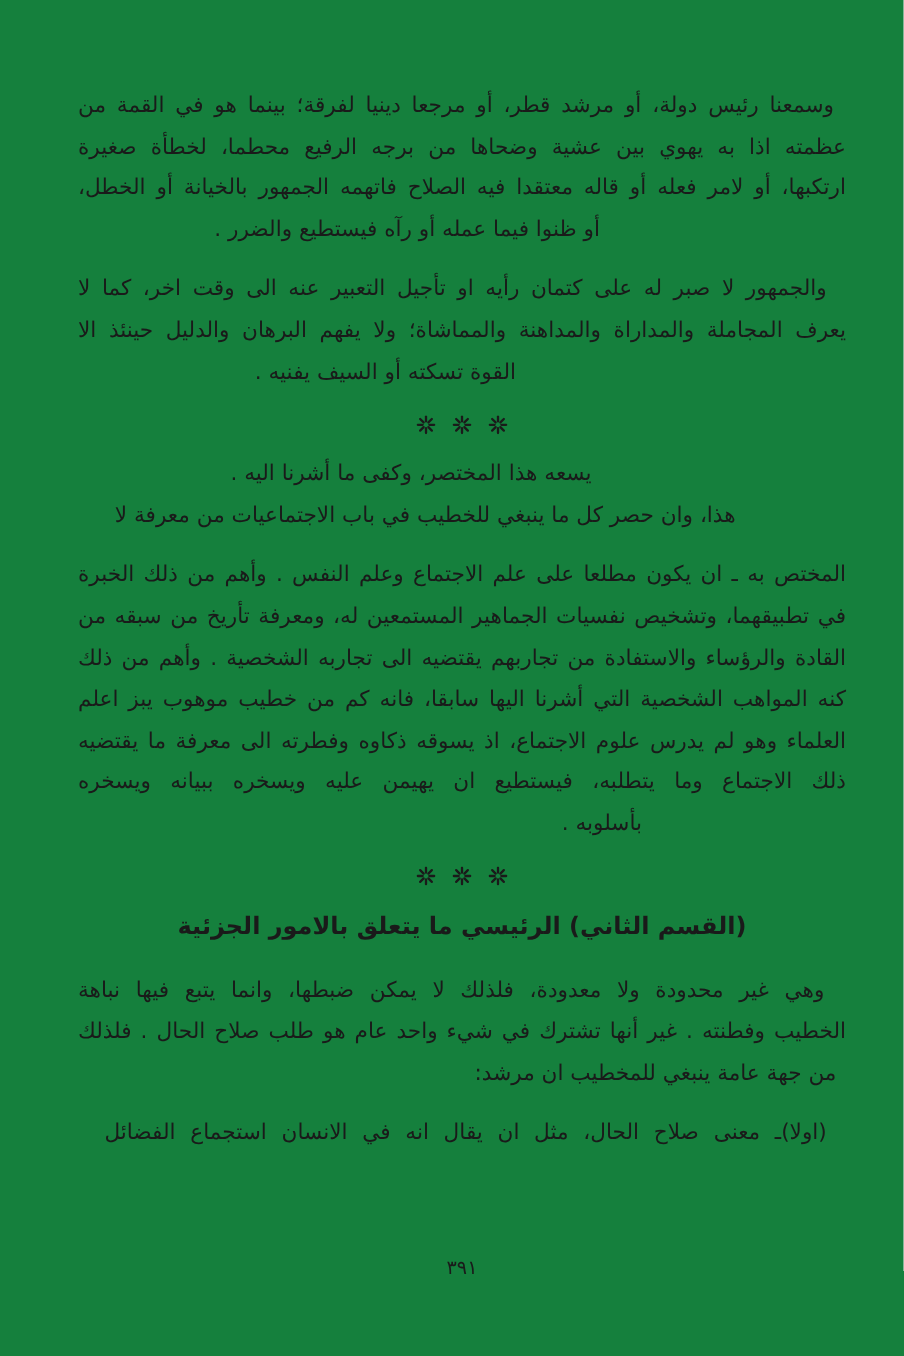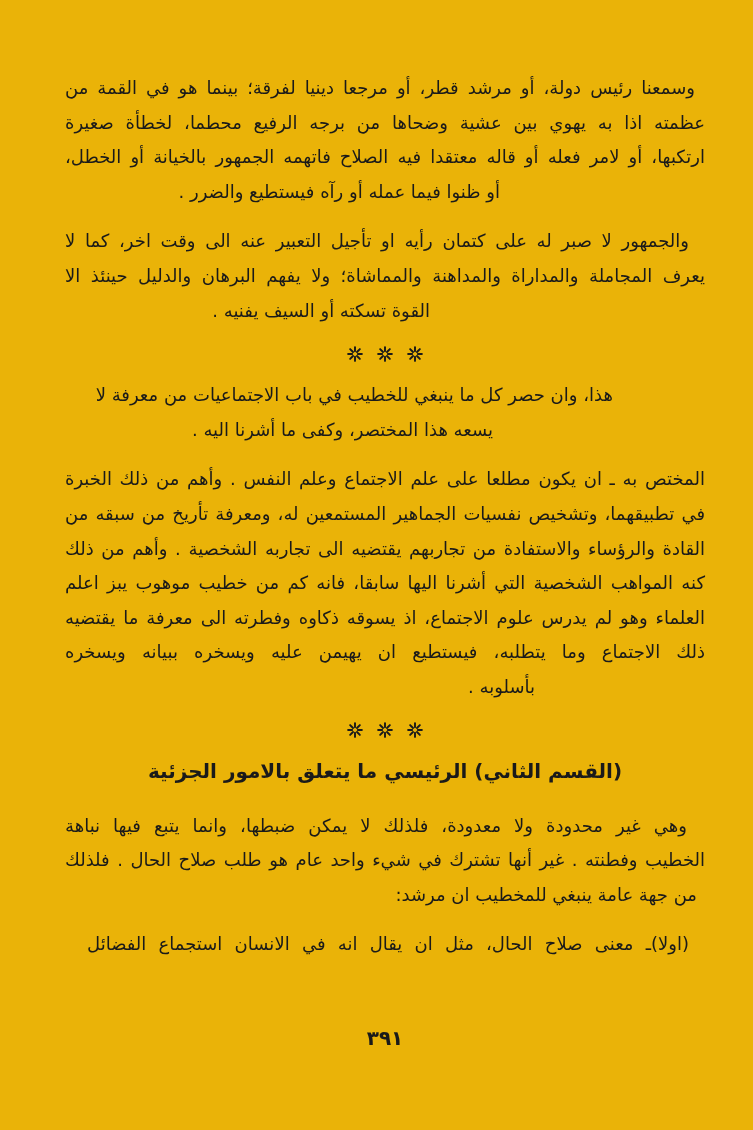--- a/index.html
+++ b/index.html
@@ -1,20 +1,20 @@
 <!DOCTYPE html>
 <html lang="ar"><head>
 <meta charset="utf-8">
 <style>
   html,body { margin:0; padding:0; background:#e8e8e8; }
   .page {
     position:relative;
     width:753px; height:1130px;
     margin:0 auto;
-    background:#eab308;
+    background:#15803d;
     color:#1a1a1a;
     font-family:"DejaVu Sans", sans-serif;
     overflow:hidden;
   }
   .text-block {
     position:absolute;
     top:71px; right:48px;
     width:640px;
     direction:rtl;
   }
@@ -40,25 +40,25 @@
   .sep svg { margin:0 7px; vertical-align:middle; }
   .heading {
     text-align:center;
     font-weight:bold;
     font-size:20px;
     line-height:32px;
     margin:6px 0 22px 0;
   }
   .page-number {
     position:absolute;
-    bottom:80px; right:48px;
+    bottom:64px; right:48px;
     width:640px;
     text-align:center;
-    font-size:20px;
-    font-weight:bold;
+    font-size:16px;
+    font-weight:normal;
     letter-spacing:1px;
   }
 </style>
 </head>
 <body>
 
 <div class="page">
   <main class="text-block">
       <div class="para">
         <div class="line justify" style="padding-right: 10px;">وسمعنا رئيس دولة، أو مرشد قطر، أو مرجعا دينيا لفرقة؛ بينما هو في القمة من</div>
@@ -99,22 +99,22 @@
             <line x1="10" y1="13.5" x2="10" y2="18.6"></line>
             <line x1="1.4" y1="10" x2="6.5" y2="10"></line>
             <line x1="13.5" y1="10" x2="18.6" y2="10"></line>
             <line x1="12.47" y1="7.53" x2="16.08" y2="3.92"></line>
             <line x1="7.53" y1="7.53" x2="3.92" y2="3.92"></line>
             <line x1="12.47" y1="12.47" x2="16.08" y2="16.08"></line>
             <line x1="7.53" y1="12.47" x2="3.92" y2="16.08"></line>
           </g>
         </svg></div>
       <div class="para">
+        <div class="line right" style="padding-right: 212px;">يسعه هذا المختصر، وكفى ما أشرنا اليه .</div>
         <div class="line right" style="padding-right: 92px;">هذا، وان حصر كل ما ينبغي للخطيب في باب الاجتماعيات من معرفة لا</div>
-        <div class="line right" style="padding-right: 212px;">يسعه هذا المختصر، وكفى ما أشرنا اليه .</div>
       </div>
       <div class="para">
         <div class="line justify">المختص به ـ ان يكون مطلعا على علم الاجتماع وعلم النفس . وأهم من ذلك الخبرة</div>
         <div class="line justify">في تطبيقهما، وتشخيص نفسيات الجماهير المستمعين له، ومعرفة تأريخ من سبقه من</div>
         <div class="line justify">القادة والرؤساء والاستفادة من تجاربهم يقتضيه الى تجاربه الشخصية . وأهم من ذلك</div>
         <div class="line justify">كنه المواهب الشخصية التي أشرنا اليها سابقا، فانه كم من خطيب موهوب يبز اعلم</div>
         <div class="line justify">العلماء وهو لم يدرس علوم الاجتماع، اذ يسوقه ذكاوه وفطرته الى معرفة ما يقتضيه</div>
         <div class="line justify">ذلك الاجتماع وما يتطلبه، فيستطيع ان يهيمن عليه ويسخره ببيانه ويسخره</div>
         <div class="line right" style="padding-right: 170px;">بأسلوبه .</div>
       </div>

